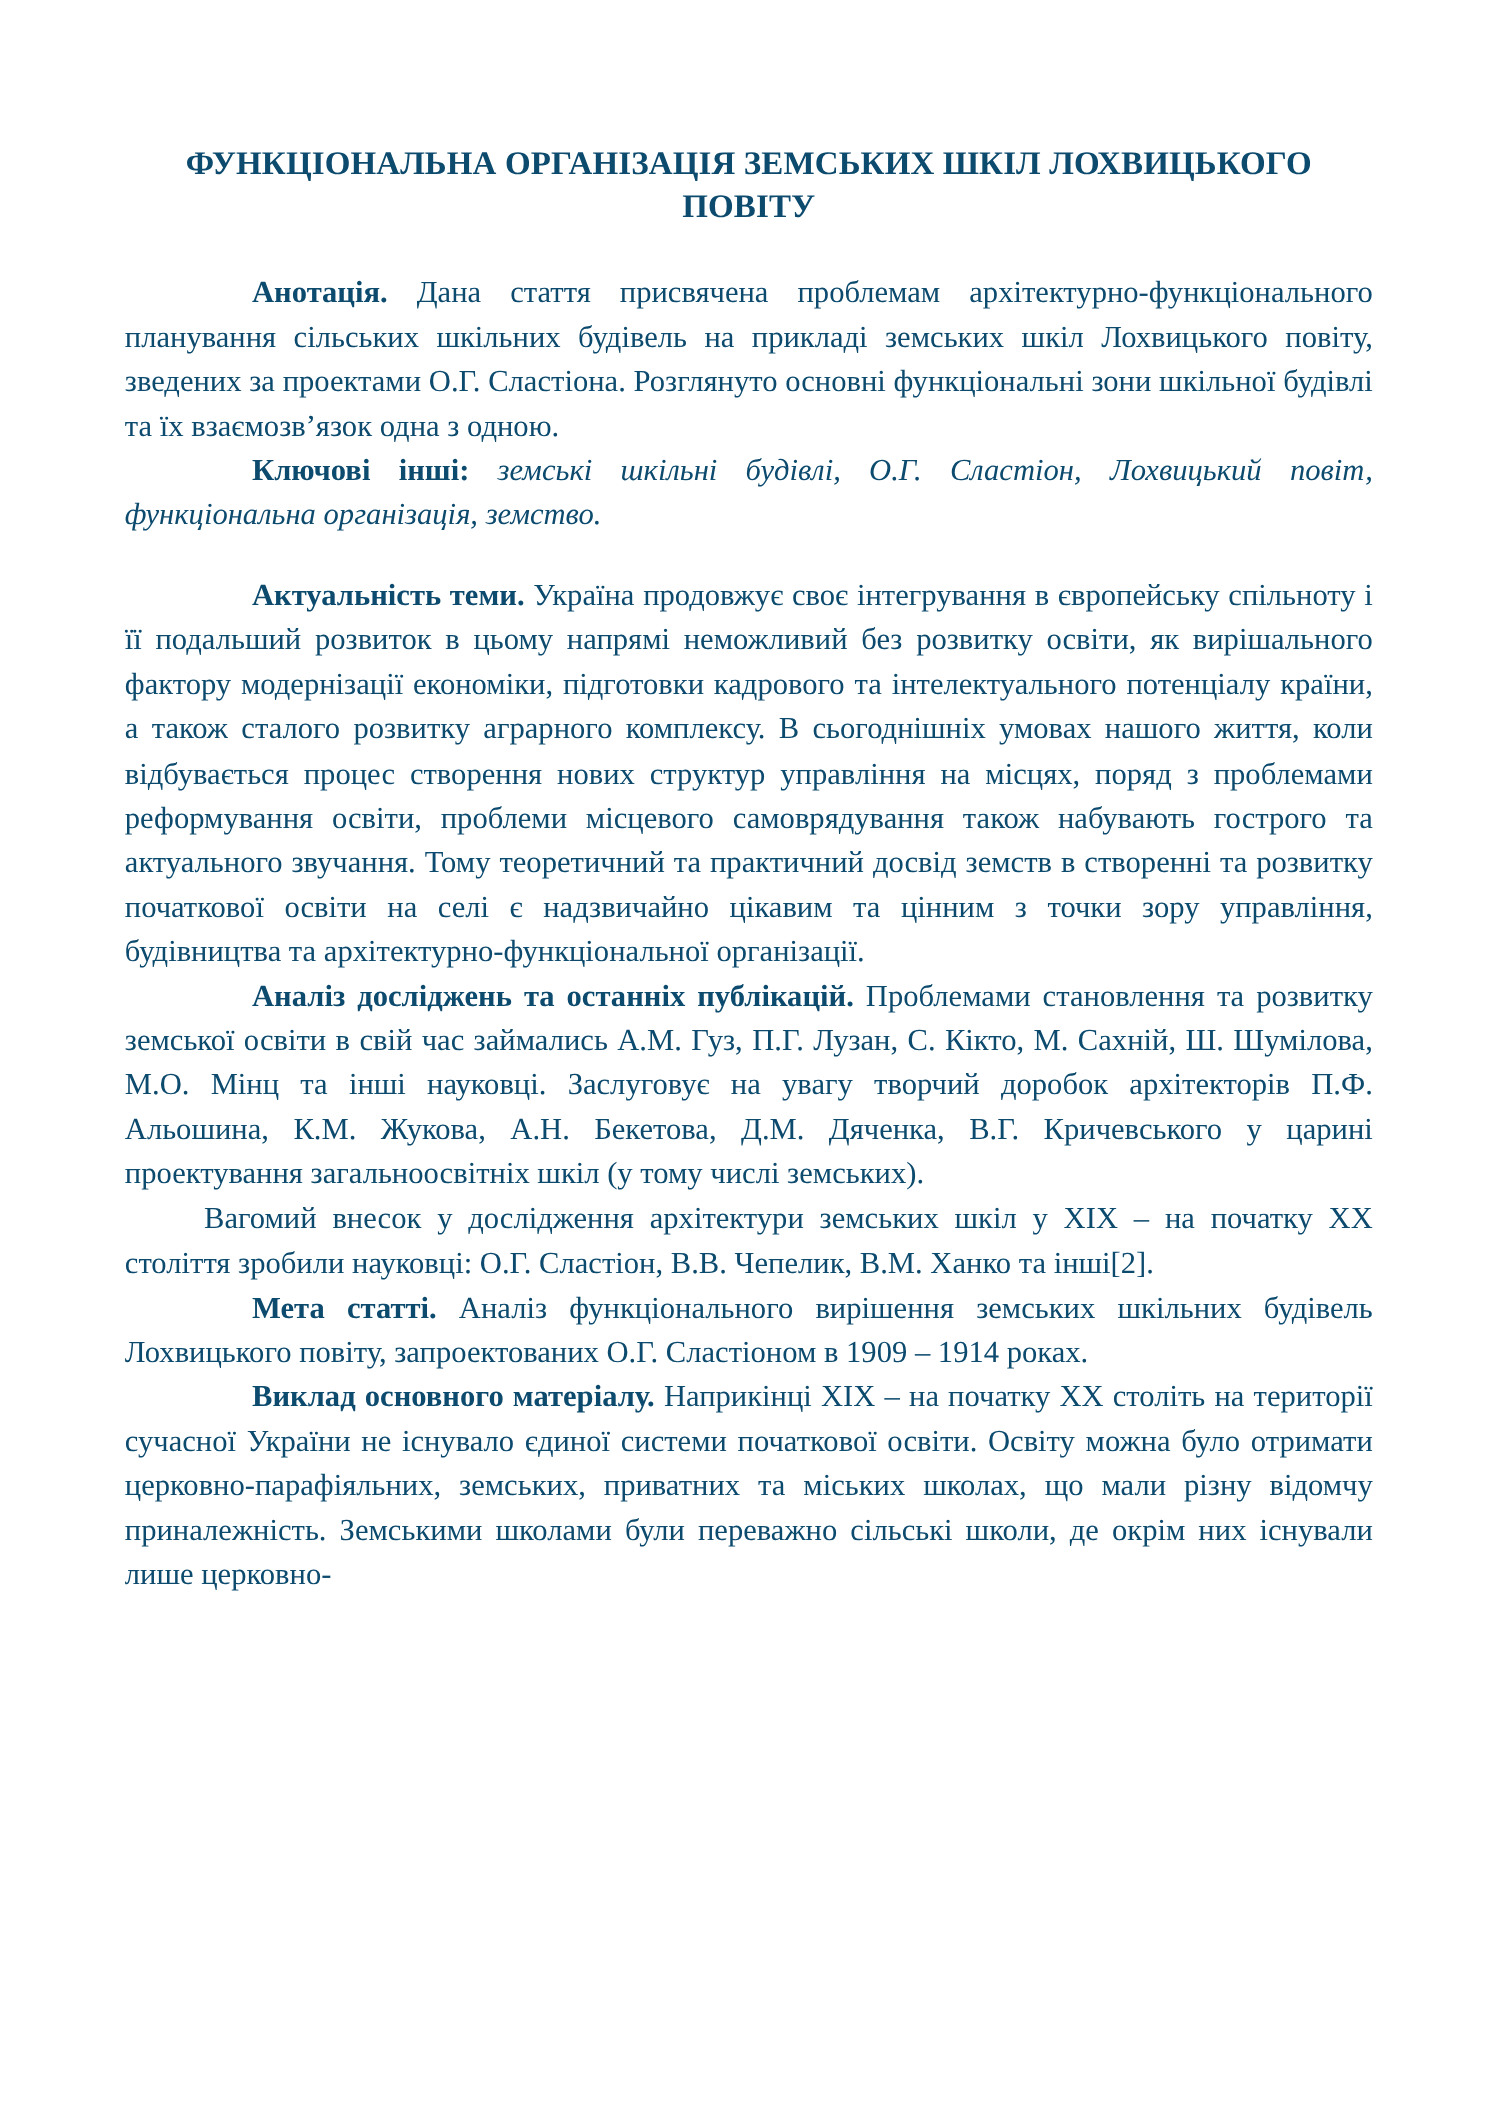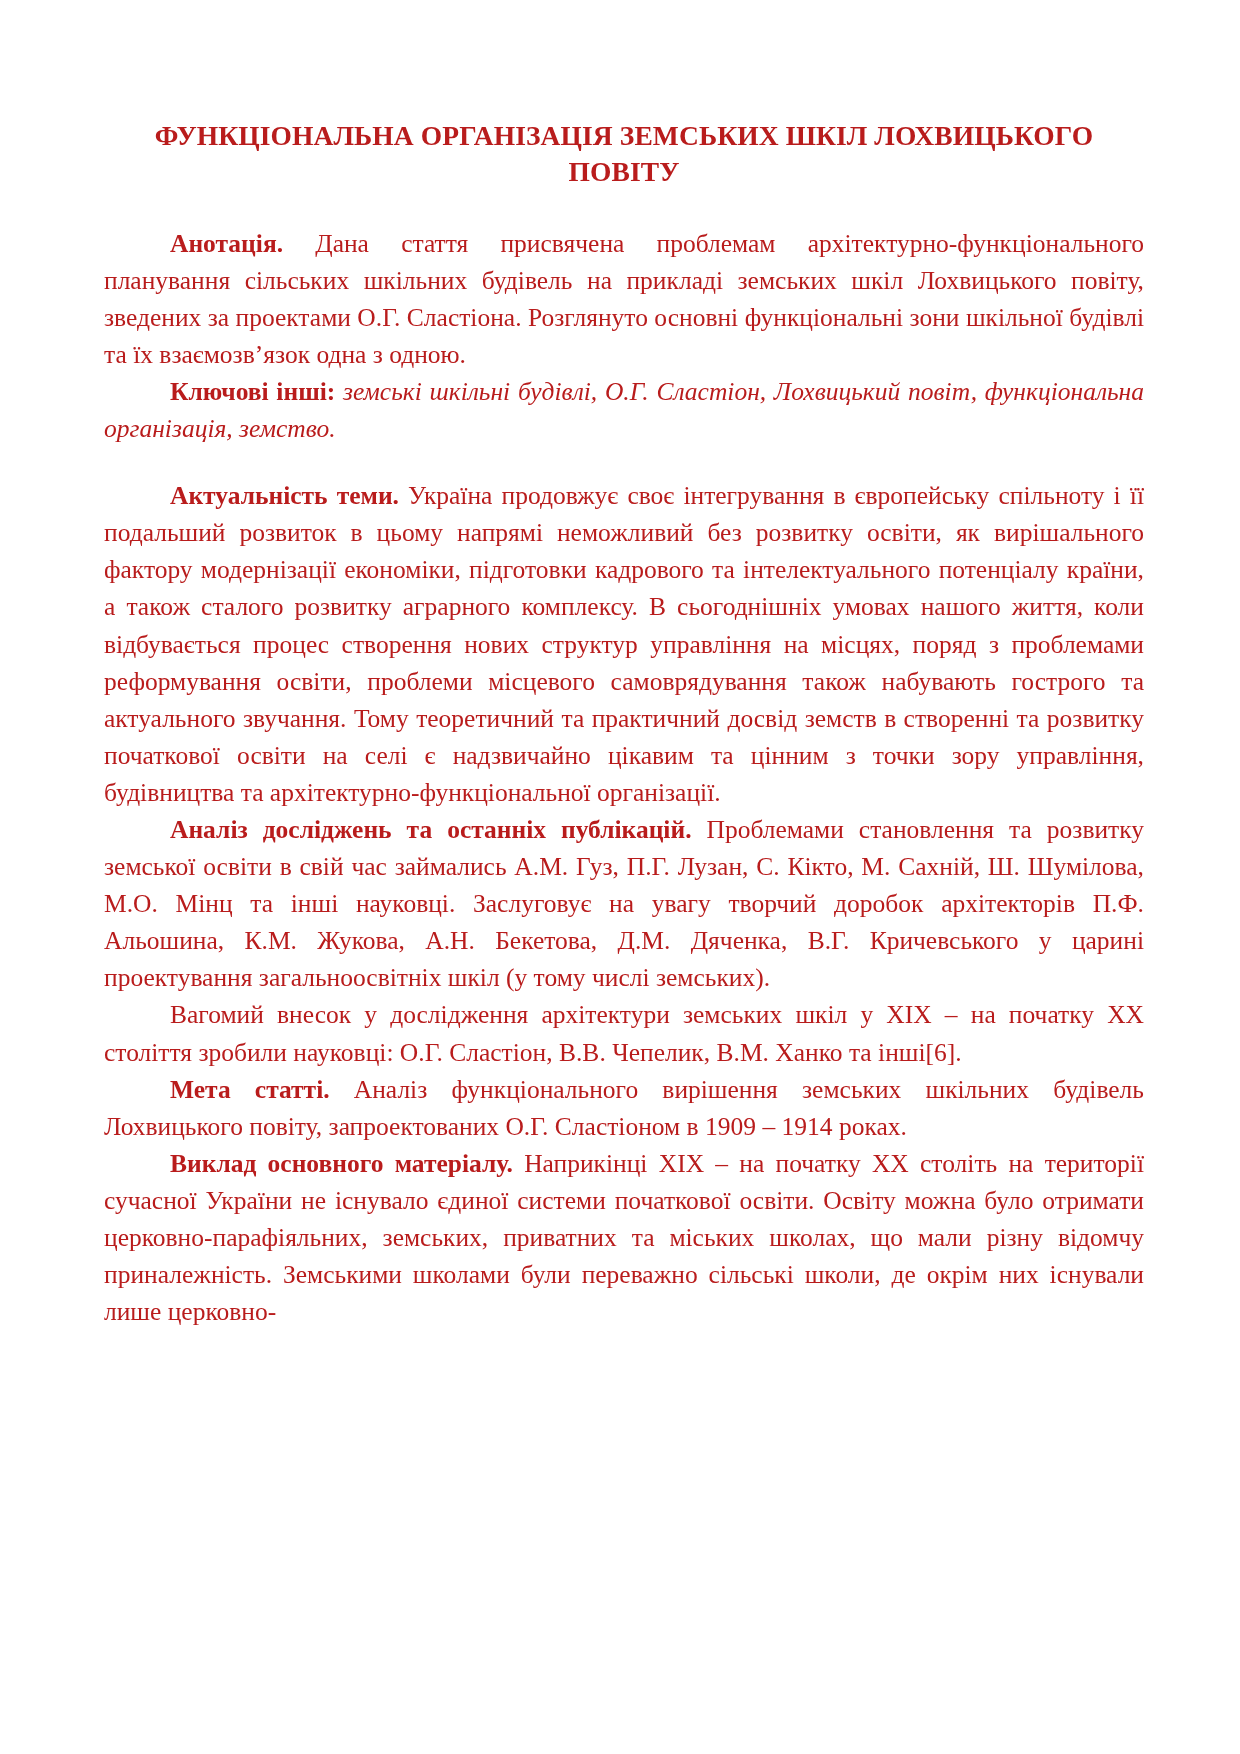--- a/index.html
+++ b/index.html
@@ -9,21 +9,21 @@
     background: #ffffff;
   }
   .page {
     position: relative;
     width: 1240px;
     height: 1754px;
     background: #ffffff;
     box-sizing: border-box;
     padding: 118px 96px 86px 104px;
     font-family: "Liberation Serif", "DejaVu Serif", serif;
-    color: #b91c1c;
+    color: #0c4a6e;
     overflow: hidden;
   }
   .doc-title {
     text-align: center;
     font-weight: bold;
     font-size: 27.5px;
     line-height: 1.32;
     letter-spacing: 0.1px;
     margin: 0 0 34px 0;
     padding: 0 14px;
@@ -31,20 +31,21 @@
   p.para {
     margin: 0;
     font-size: 25.5px;
     line-height: 1.455;
     text-align: justify;
     text-indent: 66px;
     hyphens: none;
   }
   .run-in {
     font-weight: bold;
+    margin-left: 40px;
   }
   .kw-italic {
     font-style: italic;
   }
   .gap-block { height: 30px; }
 </style>
 </head>
 <body>
 
 <div class="page">
@@ -54,19 +55,19 @@
   <p class="para"><span class="run-in">Анотація.</span><span> Дана стаття присвячена проблемам архітектурно-функціонального планування сільських шкільних будівель на прикладі земських шкіл Лохвицького повіту, зведених за проектами О.Г. Сластіона. Розглянуто основні функціональні зони шкільної будівлі та їх взаємозв’язок одна з одною.</span></p>
 
   <p class="para"><span class="run-in">Ключові інші:</span><span class="kw-italic"> земські шкільні будівлі, О.Г. Сластіон, Лохвицький повіт, функціональна організація, земство.</span></p>
 
   <div class="gap-block"></div>
 
   <p class="para"><span class="run-in">Актуальність теми.</span><span> Україна продовжує своє інтегрування в європейську спільноту і її подальший розвиток в цьому напрямі неможливий без розвитку освіти, як вирішального фактору модернізації економіки, підготовки кадрового та інтелектуального потенціалу країни, а також сталого розвитку аграрного комплексу. В сьогоднішніх умовах нашого життя, коли відбувається процес створення нових структур управління на місцях, поряд з проблемами реформування освіти, проблеми місцевого самоврядування також набувають гострого та актуального звучання. Тому теоретичний та практичний  досвід земств в створенні та розвитку початкової освіти на селі є надзвичайно цікавим та цінним з точки зору управління, будівництва та архітектурно-функціональної організації.</span></p>
 
   <p class="para"><span class="run-in">Аналіз досліджень та останніх публікацій.</span><span> Проблемами становлення  та розвитку земської освіти в свій час займались А.М. Гуз, П.Г. Лузан, С. Кікто, М. Сахній, Ш. Шумілова, М.О. Мінц та інші науковці. Заслуговує на увагу творчий доробок архітекторів П.Ф. Альошина, К.М. Жукова, А.Н. Бекетова, Д.М. Дяченка, В.Г. Кричевського у царині проектування загальноосвітніх шкіл (у тому числі земських).</span></p>
 
-  <p class="para"><span>Вагомий внесок у дослідження архітектури земських шкіл у XIX – на початку XX століття зробили науковці: О.Г. Сластіон, В.В. Чепелик, В.М. Ханко та інші[6].</span></p>
+  <p class="para"><span>Вагомий внесок у дослідження архітектури земських шкіл у XIX – на початку XX століття зробили науковці: О.Г. Сластіон, В.В. Чепелик, В.М. Ханко та інші[2].</span></p>
 
   <p class="para"><span class="run-in">Мета статті.</span><span> Аналіз функціонального вирішення земських шкільних будівель Лохвицького повіту, запроектованих О.Г. Сластіоном  в 1909 – 1914 роках.</span></p>
 
   <p class="para"><span class="run-in">Виклад основного матеріалу.</span><span> Наприкінці XIX – на початку XX століть на території сучасної України не існувало єдиної системи початкової освіти. Освіту можна було отримати церковно-парафіяльних, земських, приватних та міських школах, що мали різну відомчу приналежність. Земськими школами були переважно сільські школи, де окрім них існували лише церковно-</span></p>
 
 </div>
 
 </body></html>

